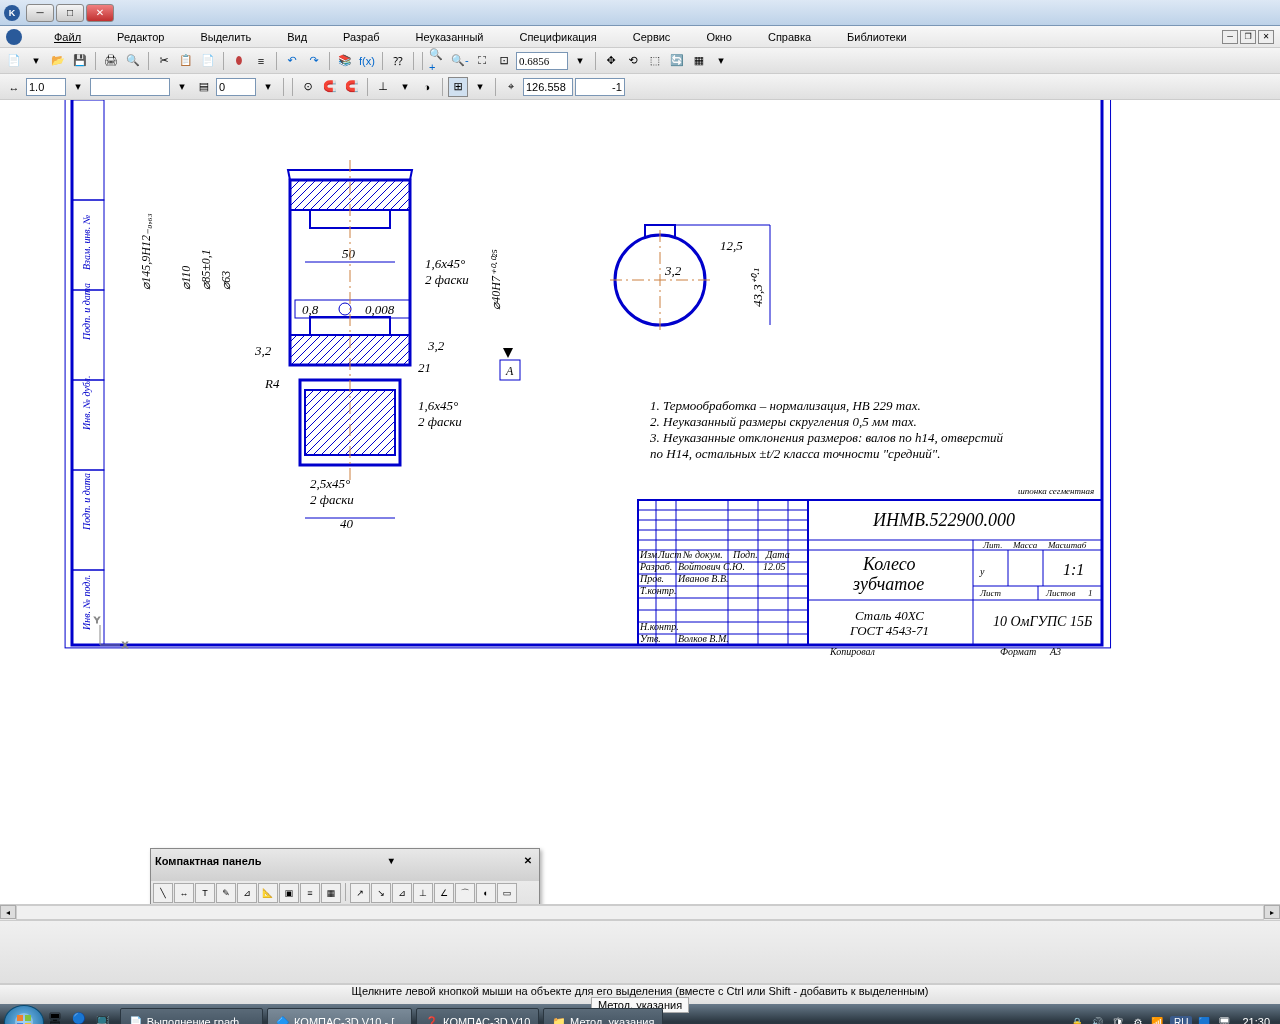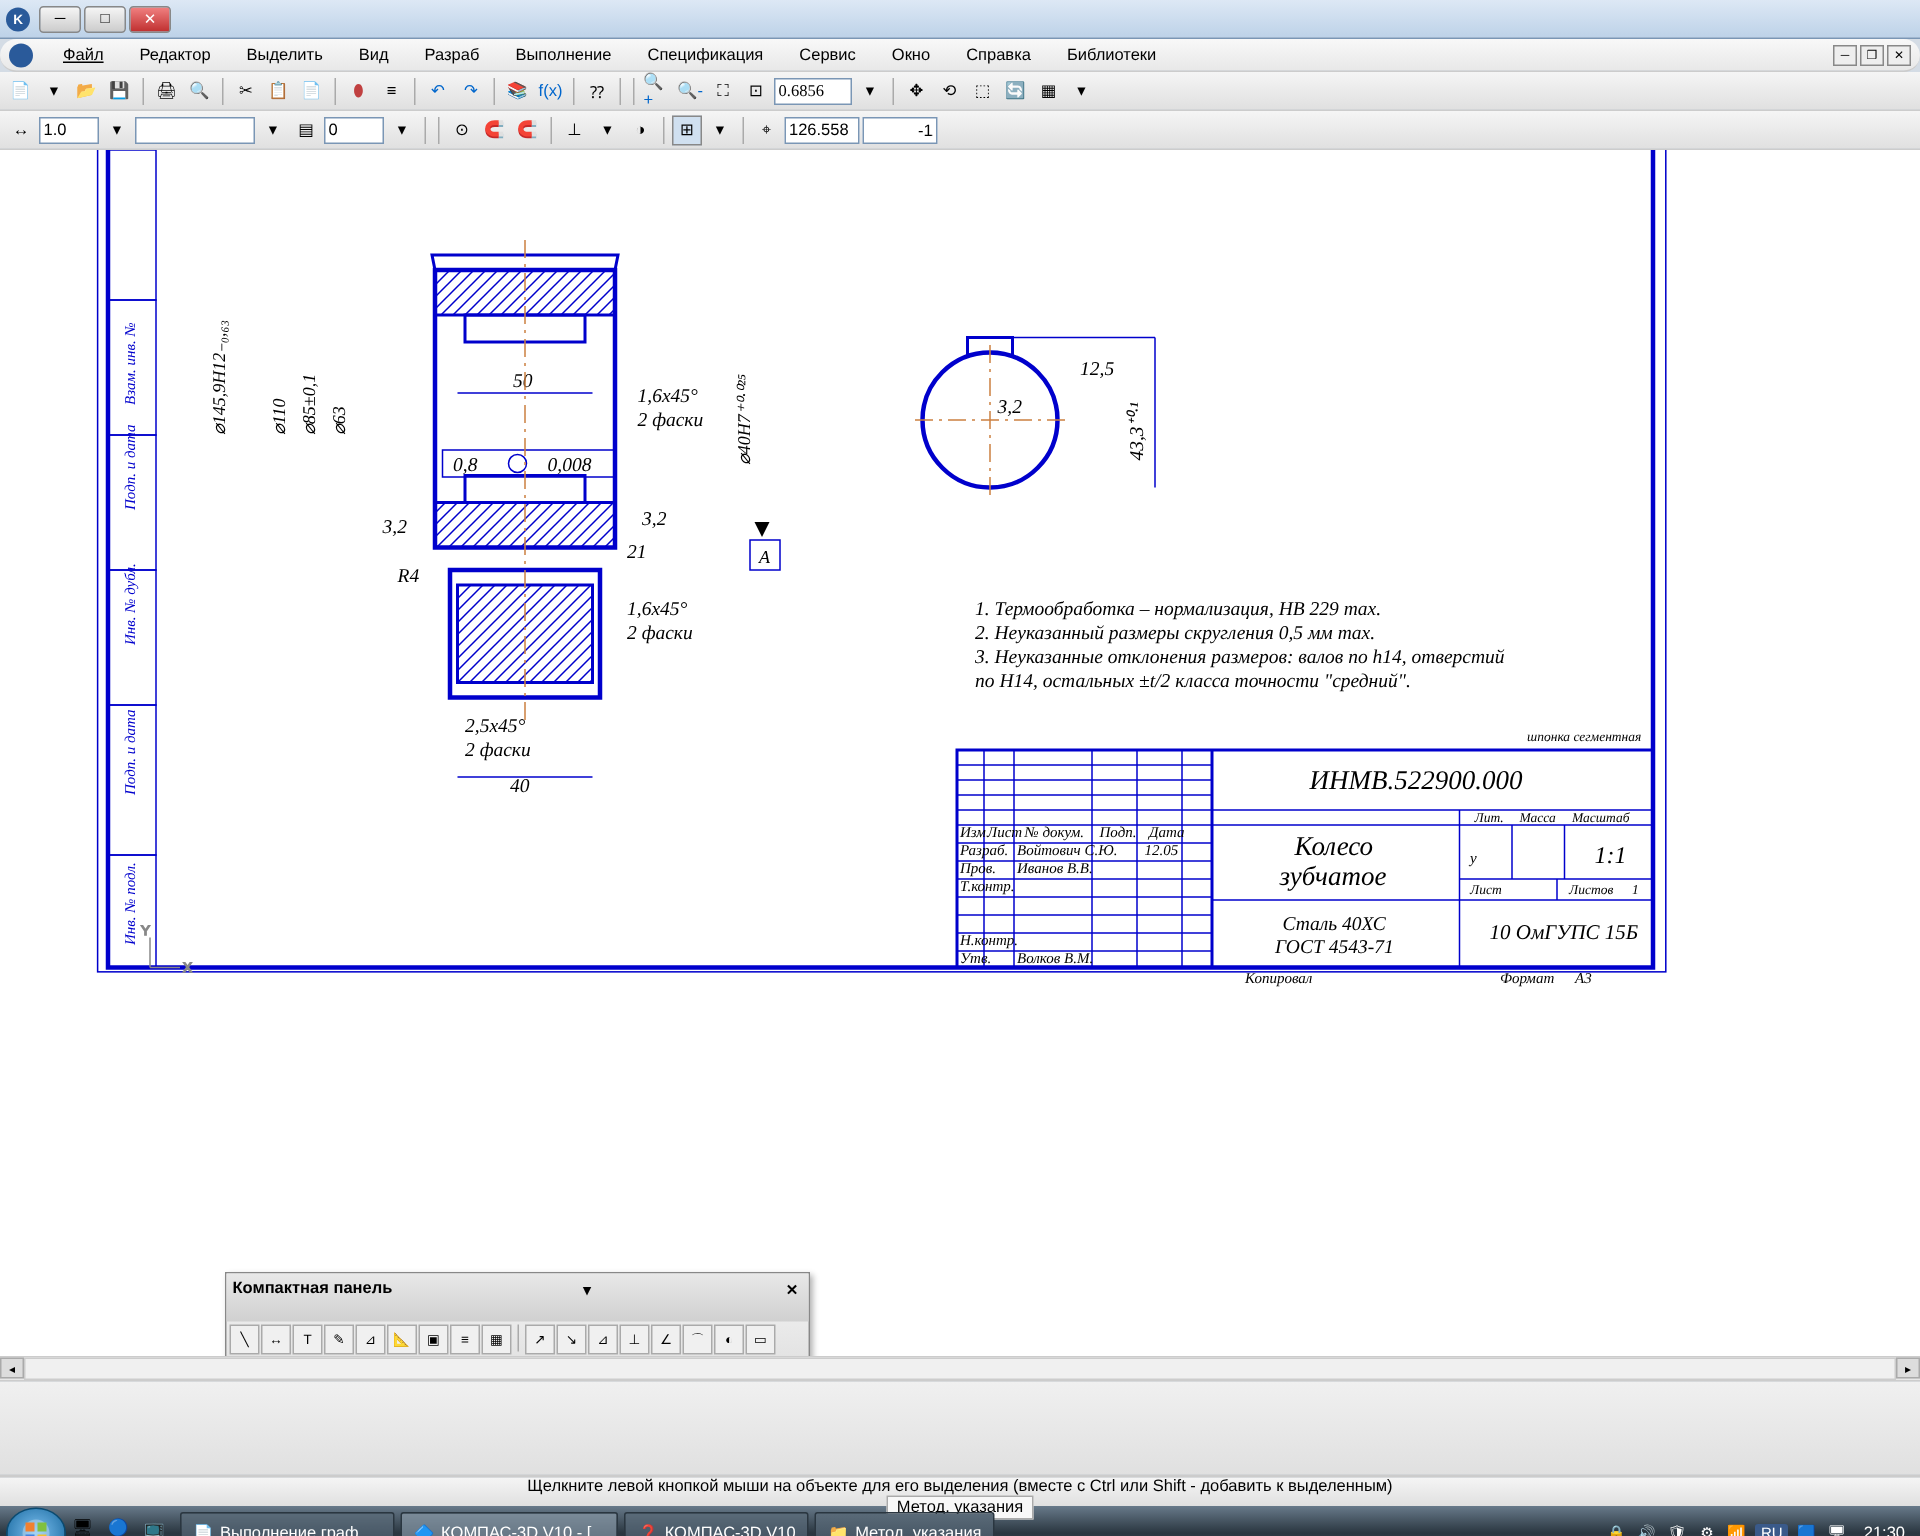--- a/index.html
+++ b/index.html
@@ -5,21 +5,21 @@
 * { margin: 0; padding: 0; box-sizing: border-box; }
 body { font-family: Tahoma, sans-serif; font-size: 11px; width: 1280px; height: 1024px; background: #d4dce5; overflow: hidden; }
 .titlebar { height: 26px; background: linear-gradient(to bottom, #dde8f5, #bdd2e8); display: flex; align-items: center; padding: 0 4px; border-bottom: 1px solid #7a96b5; }
 .titlebar .icon { width: 16px; height: 16px; background: #2a5a9a; border-radius: 50%; margin-right: 6px; display:flex; align-items:center; justify-content:center; color:#fff; font-size:9px; font-weight:bold; }
 .titlebar .title { flex: 1; color: #333; font-size: 12px; }
 .win-controls { display: flex; gap: 2px; }
 .win-btn { width: 28px; height: 18px; border: 1px solid #888; border-radius: 3px; display: flex; align-items: center; justify-content: center; font-size: 10px; }
 .win-btn.min { background: linear-gradient(#f5f5f5,#ccc); }
 .win-btn.max { background: linear-gradient(#f5f5f5,#ccc); }
 .win-btn.close { background: linear-gradient(#f08080,#c03030); color: #fff; }
-.menubar { height: 22px; background: linear-gradient(#f8f8f8,#e8e8e8); display: flex; align-items: center; padding: 0 6px; gap: 8px; border-bottom: 1px solid #ccc; border-radius: 11px; }
+.menubar { height: 22px; background: linear-gradient(#f8f8f8,#e8e8e8); display: flex; align-items: center; padding: 0 6px; gap: 20px; border-bottom: 1px solid #ccc; }
 .menubar .menu-item { padding: 2px 8px; cursor: pointer; }
 .menubar .underline { text-decoration: underline; }
 .mdi-controls { margin-left: auto; display: flex; gap: 2px; }
 .mdi-controls .mdi-btn { width: 16px; height: 14px; border: 1px solid #888; background: #eee; font-size: 8px; display: flex; align-items: center; justify-content: center; }
 .toolbar { height: 26px; background: linear-gradient(#f5f5f5,#e0e0e0); display: flex; align-items: center; padding: 0 4px; gap: 2px; border-bottom: 1px solid #ccc; }
 .tb-btn { width: 20px; height: 20px; border: 1px solid transparent; display: flex; align-items: center; justify-content: center; font-size: 11px; }
 .tb-sep { width: 1px; height: 18px; background: #aaa; margin: 0 3px; }
 .tb-input { height: 18px; font-size: 11px; padding: 0 2px; border: 1px solid #7a96b5; background: #fff; }
 .workspace { position: relative; height: 804px; background: #fff; overflow: auto; }
 .scrollbars { height: 16px; background: #e8e8e8; border-top: 1px solid #ccc; display: flex; }
@@ -32,21 +32,21 @@
 .taskbar { height: 36px; background: linear-gradient(to bottom, #687a8a 0%, #2a3640 50%, #3a4650 100%); display: flex; align-items: center; padding: 0 4px; gap: 4px; }
 .start-btn { width: 40px; height: 34px; border-radius: 50%; background: radial-gradient(circle, #7dc0f0, #1a6aa0); border: 1px solid #0a4a70; display:flex; align-items:center; justify-content:center; }
 .start-btn svg { width: 20px; height: 20px; }
 .task-item { height: 28px; padding: 0 8px; background: linear-gradient(#5a6a78,#3a4a58); border: 1px solid #2a3640; border-radius: 2px; color: #fff; display: flex; align-items: center; gap: 4px; font-size: 11px; max-width: 160px; overflow: hidden; white-space: nowrap; }
 .task-item.active { background: linear-gradient(#7a8a98,#5a6a78); }
 .tray { margin-left: auto; display: flex; align-items: center; gap: 4px; color: #fff; font-size: 11px; }
 .tray-icon { width: 16px; height: 16px; display: flex; align-items: center; justify-content: center; font-size: 10px; }
 .lang-box { background: #3a5a8a; padding: 1px 4px; border-radius: 2px; font-size: 10px; }
 .clock { padding: 0 6px; }
 .compact-panel { position: absolute; left: 150px; top: 748px; width: 390px; background: linear-gradient(#f5f5f5,#dcdcdc); border: 1px solid #888; box-shadow: 2px 2px 4px rgba(0,0,0,0.3); }
-.compact-panel .cp-title { height: 32px; background: linear-gradient(#e8e8e8,#d0d0d0); display: flex; align-items: flex-start; padding: 4px 4px; font-size: 11px; font-weight: bold; }
+.compact-panel .cp-title { height: 32px; background: linear-gradient(#e8e8e8,#d0d0d0); display: flex; align-items: flex-end; padding: 14px 4px; font-size: 11px; font-weight: bold; }
 .compact-panel .cp-title .cp-close { margin-left: auto; width: 14px; height: 14px; font-size: 10px; display: flex; align-items: center; justify-content: center; }
 .compact-panel .cp-body { padding: 2px; display: flex; gap: 1px; flex-wrap: wrap; }
 .compact-panel .cp-btn { width: 20px; height: 20px; border: 1px solid #aaa; background: #f0f0f0; display: flex; align-items: center; justify-content: center; font-size: 9px; }
 .blue-stroke { stroke: #0000cc; fill: none; }
 .thin-stroke { stroke: #0000cc; stroke-width: 1; fill: none; }
 .text-italic { font-style: italic; font-family: 'Times New Roman', serif; }
 .hatch { fill: url(#hatch); stroke: #0000cc; stroke-width: 2; }
 </style>
 </head>
 <body>
@@ -60,21 +60,21 @@
   </div>
 </div>
 
 <div class="menubar">
   <div style="width:16px;height:16px;background:#2a5a9a;border-radius:50%;margin-right:4px;"></div>
   <div class="menu-item"><span class="underline">Файл</span></div>
   <div class="menu-item"><span>Редактор</span></div>
   <div class="menu-item"><span>Выделить</span></div>
   <div class="menu-item"><span>Вид</span></div>
   <div class="menu-item"><span>Разраб</span></div>
-  <div class="menu-item"><span>Выполнение</span></div>
+  <div class="menu-item"><span>Неуказанный</span></div>
   <div class="menu-item"><span>Спецификация</span></div>
   <div class="menu-item"><span>Сервис</span></div>
   <div class="menu-item"><span>Окно</span></div>
   <div class="menu-item"><span>Справка</span></div>
   <div class="menu-item"><span>Библиотеки</span></div>
   <div class="mdi-controls">
     <div class="mdi-btn">─</div>
     <div class="mdi-btn">❐</div>
     <div class="mdi-btn">✕</div>
   </div>

